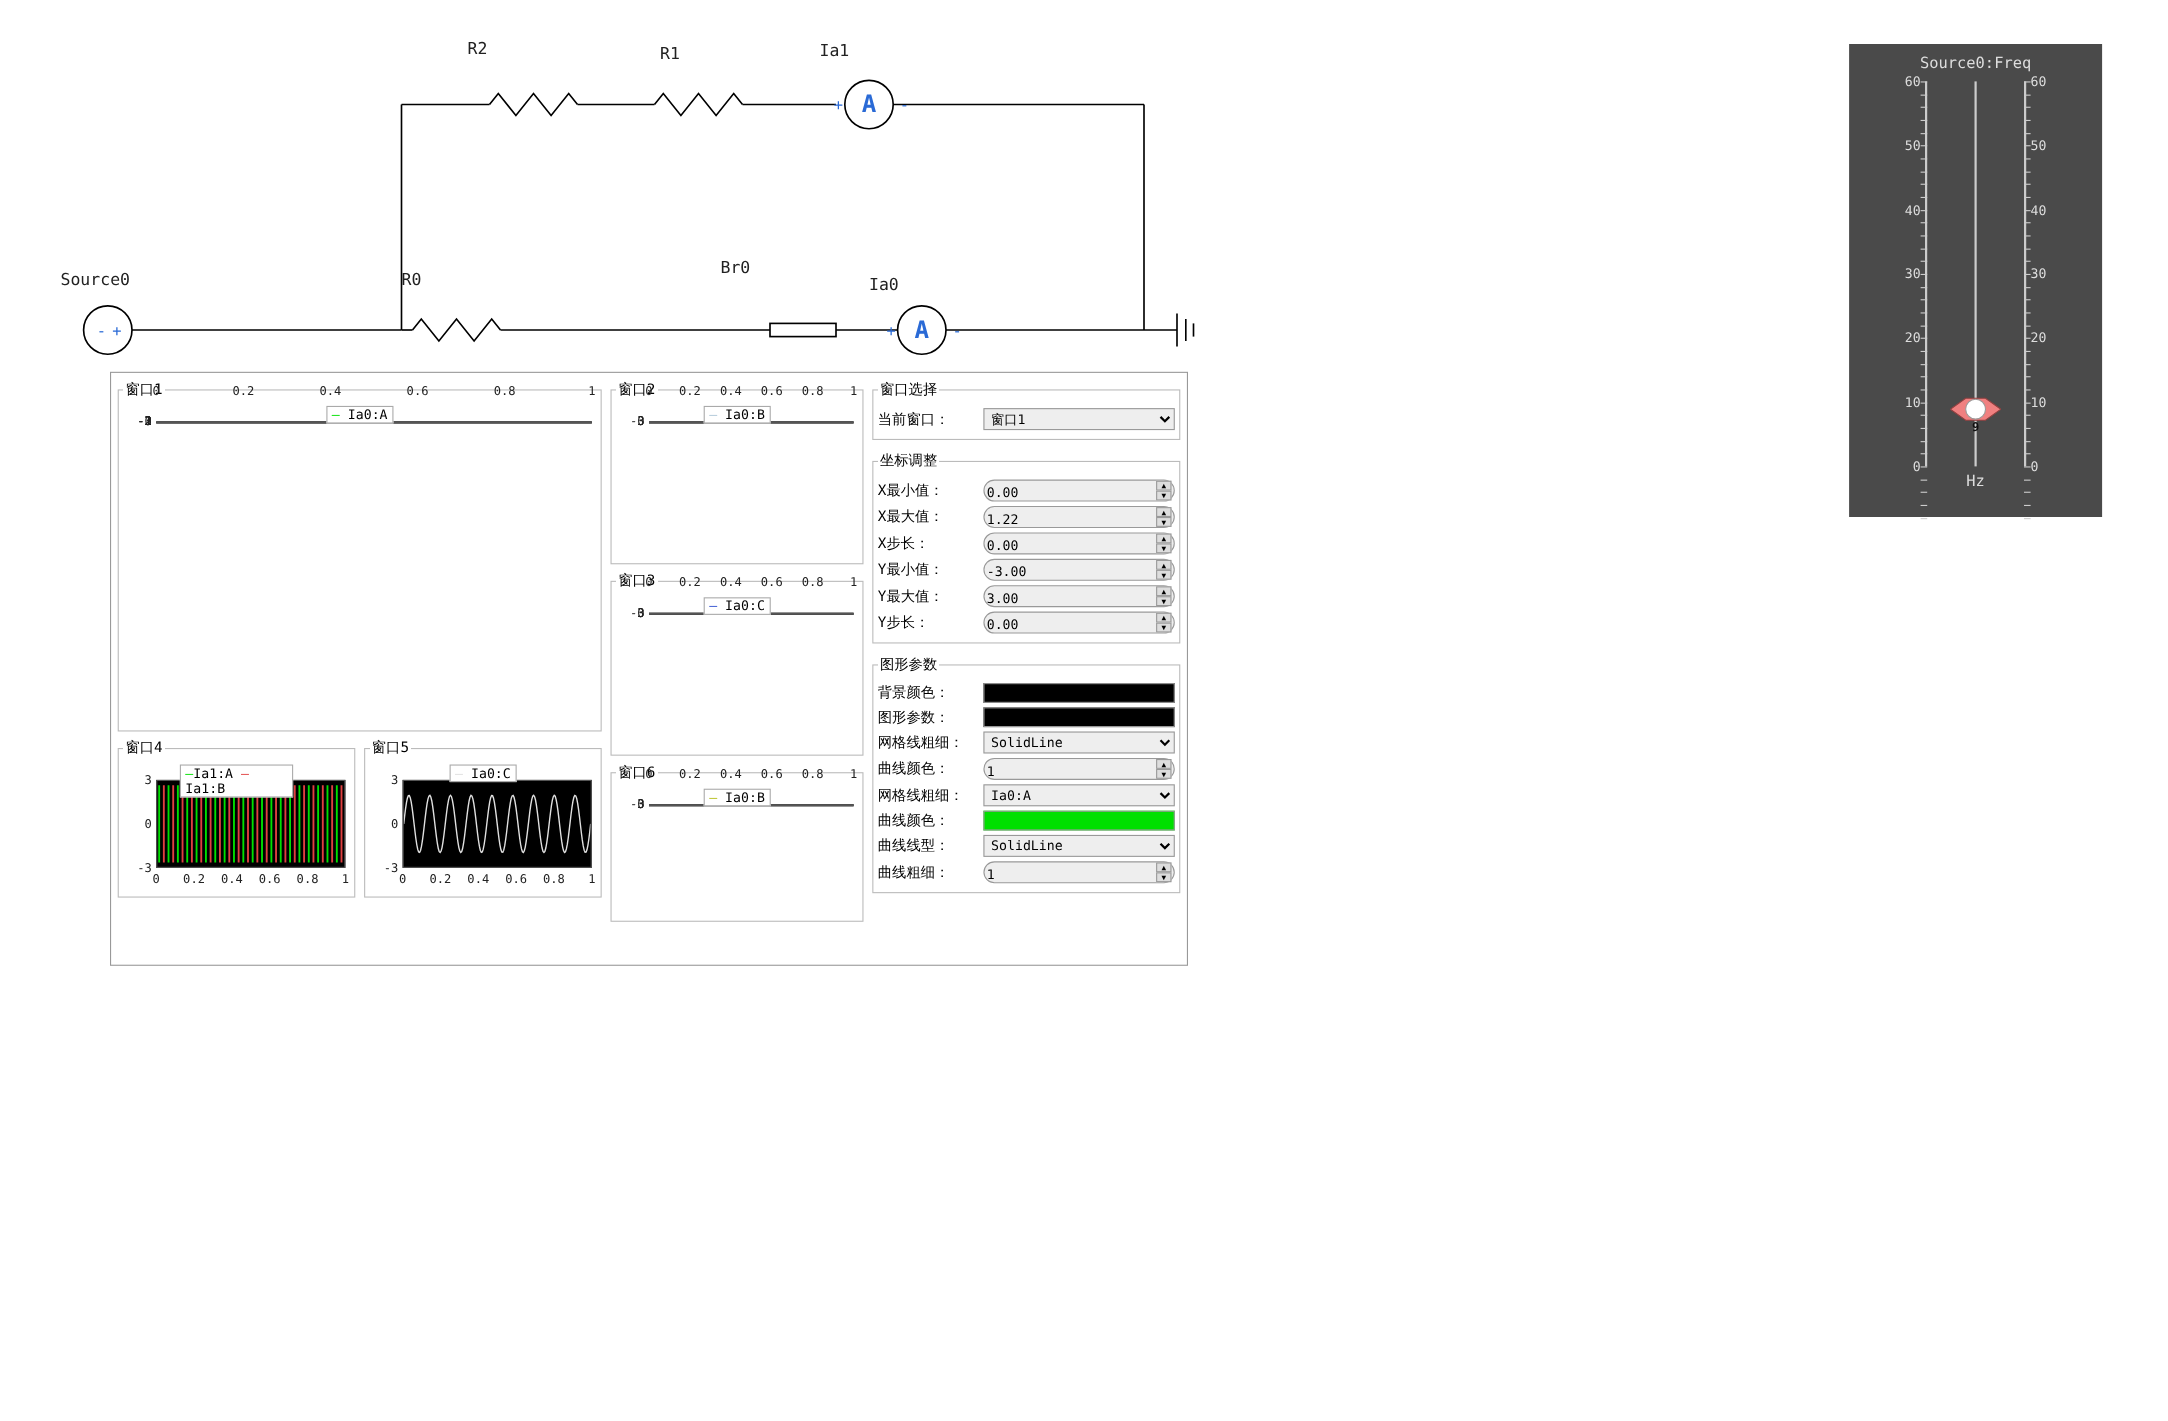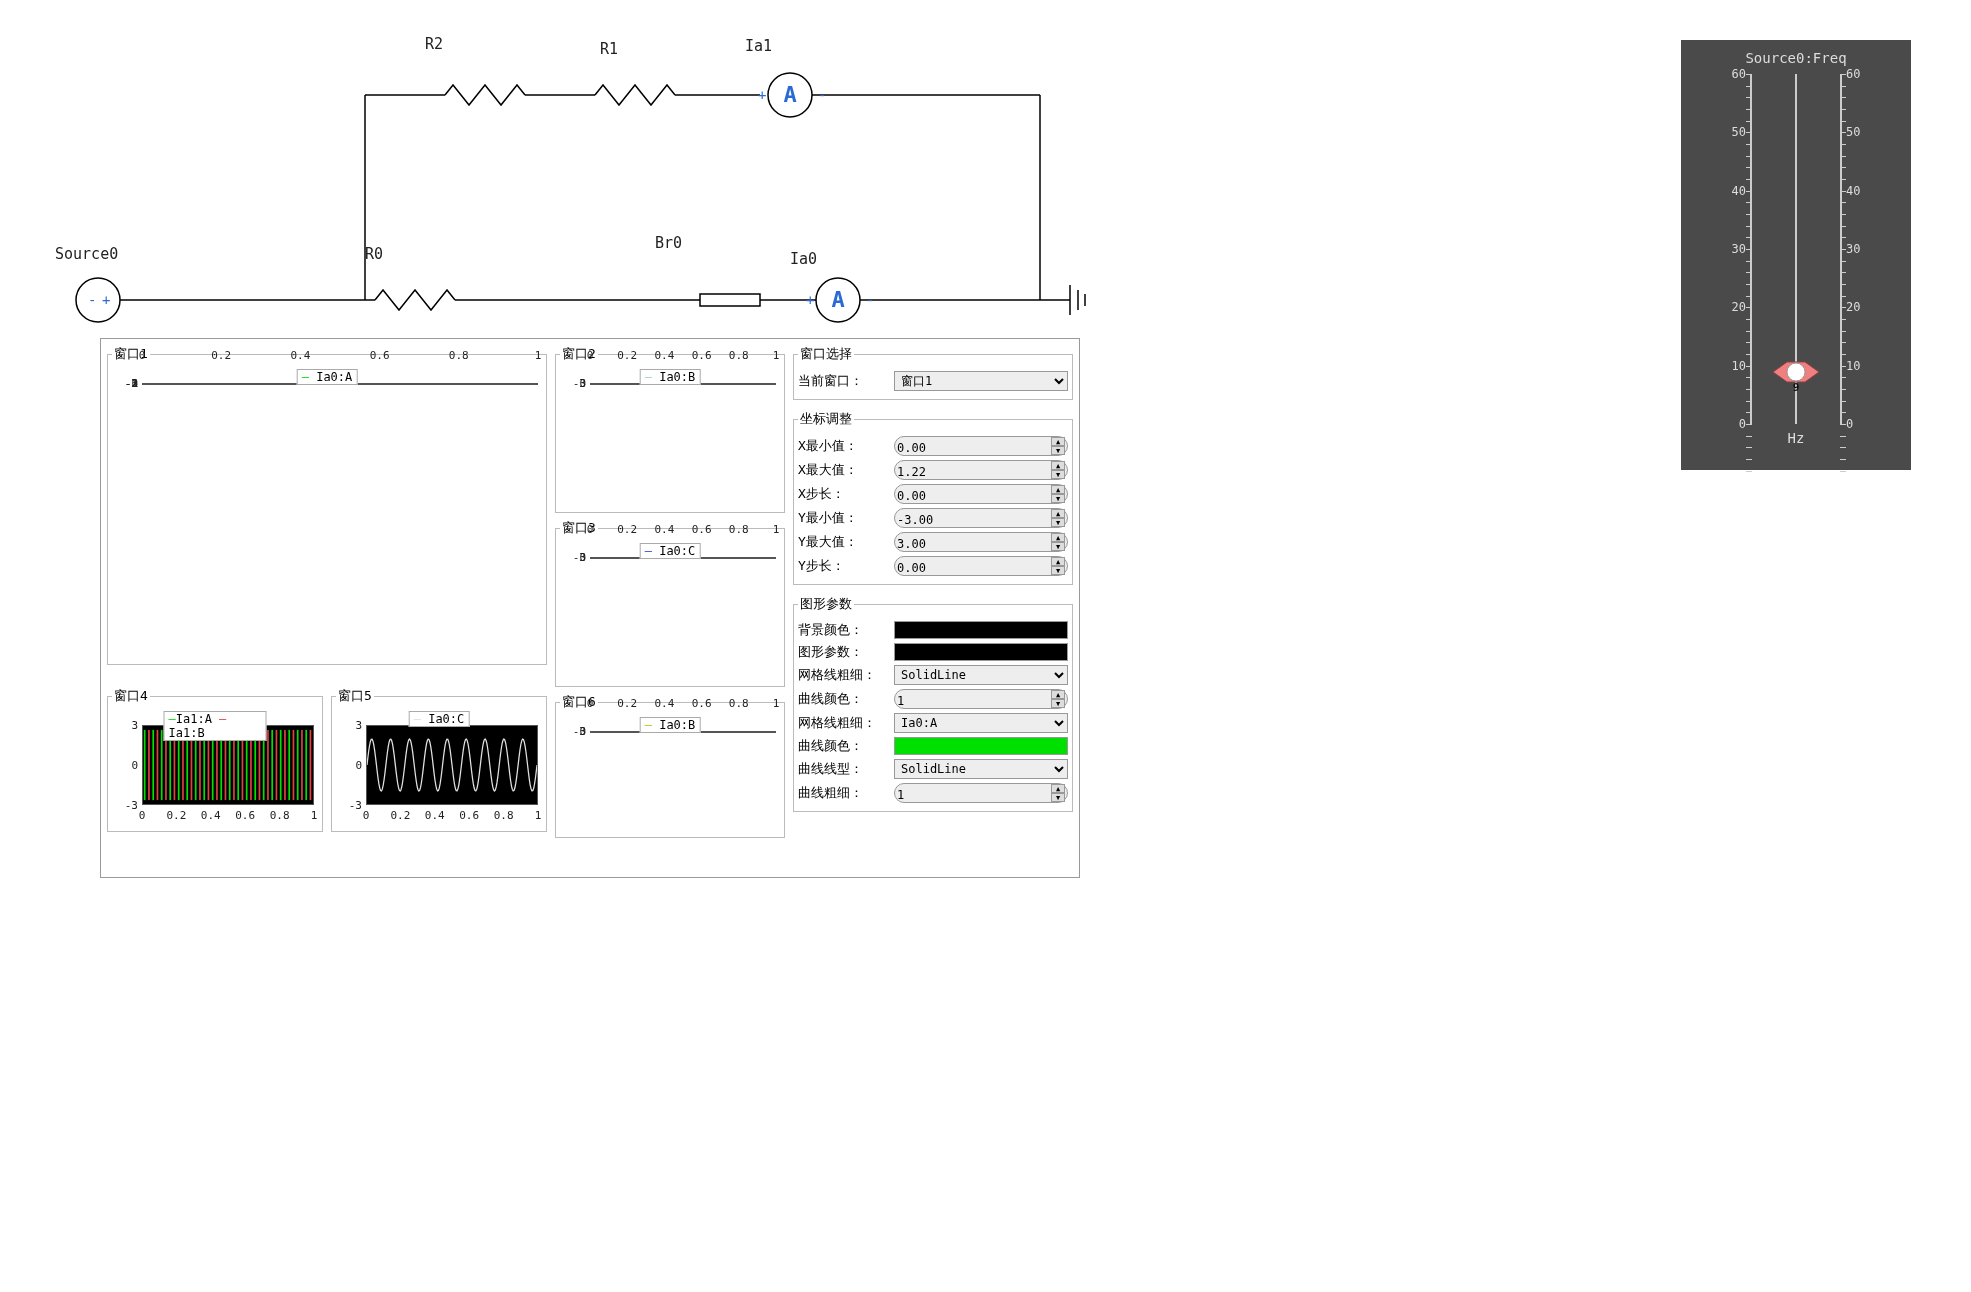--- a/index.html
+++ b/index.html
@@ -18,21 +18,21 @@
 .plots-left { width: 440px; display: flex; flex-direction: column; gap: 6px; }
 .plots-mid { width: 230px; display: flex; flex-direction: column; gap: 6px; }
 .controls { flex: 1; display: flex; flex-direction: column; gap: 10px; font-size: 13px; }
 
 fieldset { border: 1px solid #bbb; padding: 4px; }
 legend { font-size: 13px; padding: 0 2px; }
 
 .plot-big { height: 320px; }
 .plot-small { height: 168px; }
 .plot-mini { height: 145px; }
-.plot-row { display: flex; gap: 8px; margin-top: 16px; }
+.plot-row { display: flex; gap: 8px; }
 
 .plot-area { position: relative; width: 100%; height: 100%; }
 .plot-legend { position: absolute; top: 2px; left: 50%; transform: translateX(-50%); background: #fff; border: 1px solid #aaa; font-size: 12px; padding: 0 4px; z-index: 3; font-family: monospace; }
 .plot-canvas { position: absolute; left: 30px; right: 4px; top: 16px; bottom: 22px; background: #000; border: 1px solid #555; overflow: hidden; }
 .yaxis { position: absolute; left: 0; top: 16px; bottom: 22px; width: 28px; font-size: 11px; font-family: monospace; color: #222; }
 .yaxis span { position: absolute; right: 2px; transform: translateY(-50%); }
 .xaxis { position: absolute; left: 30px; right: 4px; bottom: 2px; height: 16px; font-size: 11px; font-family: monospace; color: #222; }
 .xaxis span { position: absolute; transform: translateX(-50%); }
 
 .ctrl-row { display: flex; align-items: center; margin: 4px 0; gap: 6px; }

